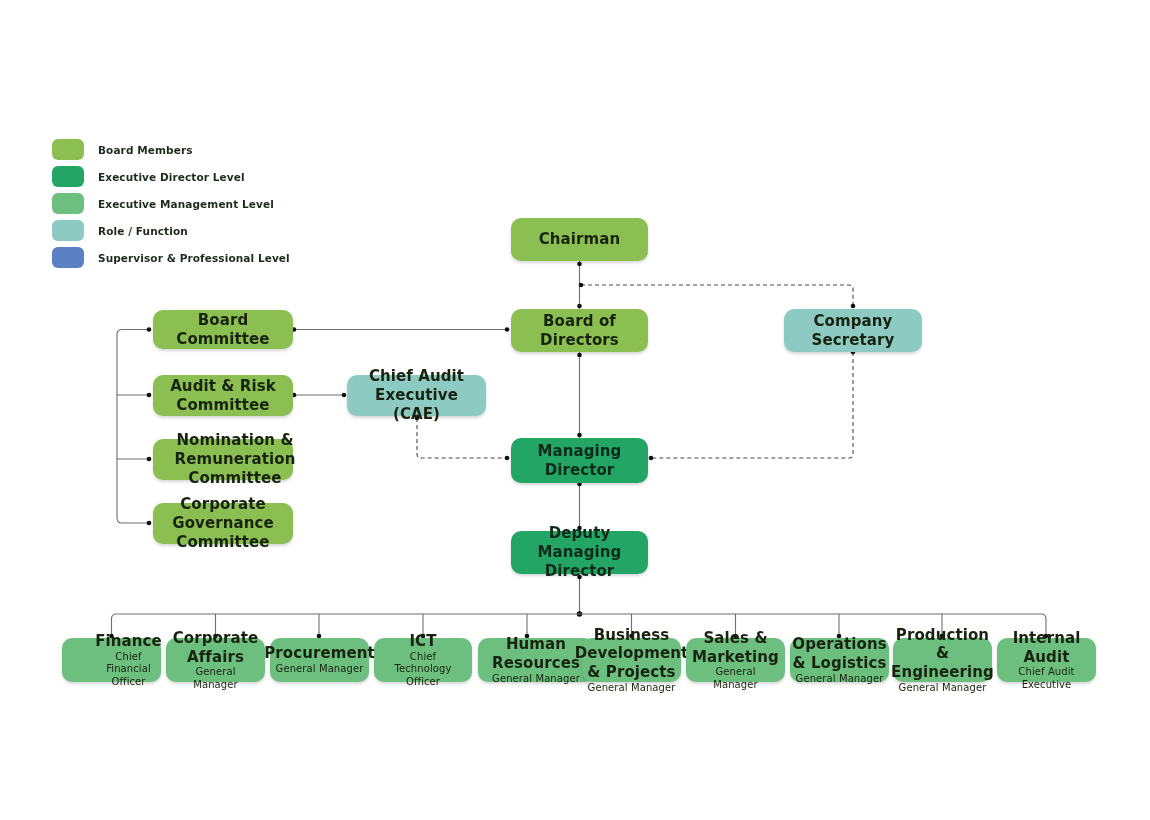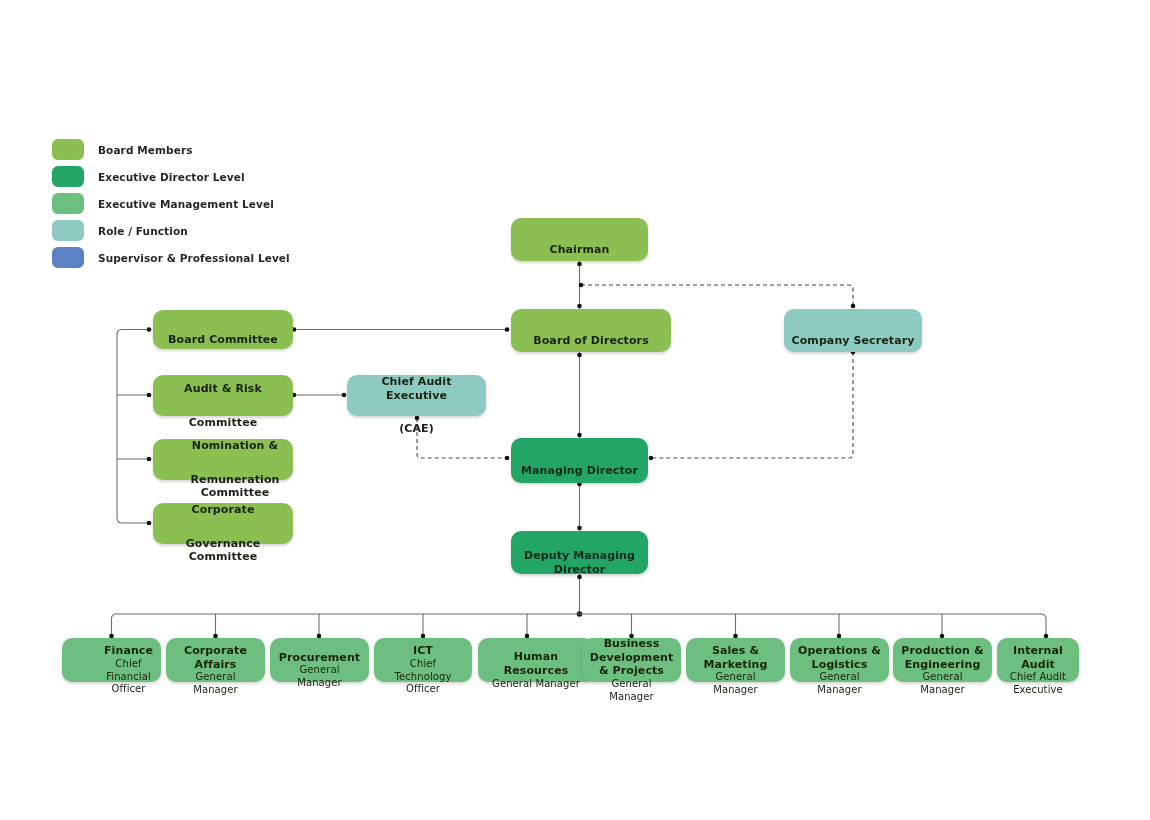--- a/index.html
+++ b/index.html
@@ -79,26 +79,25 @@
     display: flex;
     align-items: center;
     justify-content: center;
     text-align: center;
     box-sizing: border-box;
     padding: 4px 6px;
     box-shadow: 0 2px 3px rgba(0,0,0,0.16);
     line-height: 1.25;
   }
   .node .title {
-    font-size: 11px;
+    font-size: 15px;
     font-weight: bold;
     color: #18240f;
     display: block;
     letter-spacing: 0.1px;
-    margin-top: 20px;
   }
   .node .subtitle {
     font-size: 10px;
     font-weight: normal;
     color: #18240f;
     display: block;
     letter-spacing: 0.1px;
   }
   .c-board    { background: #8cbf52; }
   .c-exec     { background: #23a566; }
@@ -201,21 +200,21 @@
     <circle class="conn-dot" cx="942" cy="636" r="2.3"></circle>
     <circle class="conn-dot" cx="1046" cy="636" r="2.3"></circle>
   </svg>
 
   <div class="node c-board" style="left:511px; top:218px; width:137px; height:43px;">
     <span>
       <span class="title">Chairman</span>
     </span>
   </div>
 
-  <div class="node c-board" style="left:511px; top:309px; width:160px; height:43px;">
+  <div class="node c-board" style="left:511px; top:309px; width:137px; height:43px;">
     <span>
       <span class="title">Board of Directors</span>
     </span>
   </div>
 
   <div class="node c-role" style="left:784px; top:309px; width:138px; height:43px;">
     <span>
       <span class="title">Company Secretary</span>
     </span>
   </div>
@@ -322,20 +321,20 @@
     </span>
   </div>
 
   <div class="node c-mgmt" style="left:893px; top:638px; width:99px; height:44px;">
     <span>
       <span class="title">Production &amp; Engineering</span>
       <span class="subtitle">General Manager</span>
     </span>
   </div>
 
-  <div class="node c-mgmt" style="left:997px; top:638px; width:82px; height:44px;">
+  <div class="node c-mgmt" style="left:997px; top:638px; width:99px; height:44px;">
     <span>
       <span class="title">Internal Audit</span>
       <span class="subtitle">Chief Audit Executive</span>
     </span>
   </div>
 
 </div>
 
 </body></html>

